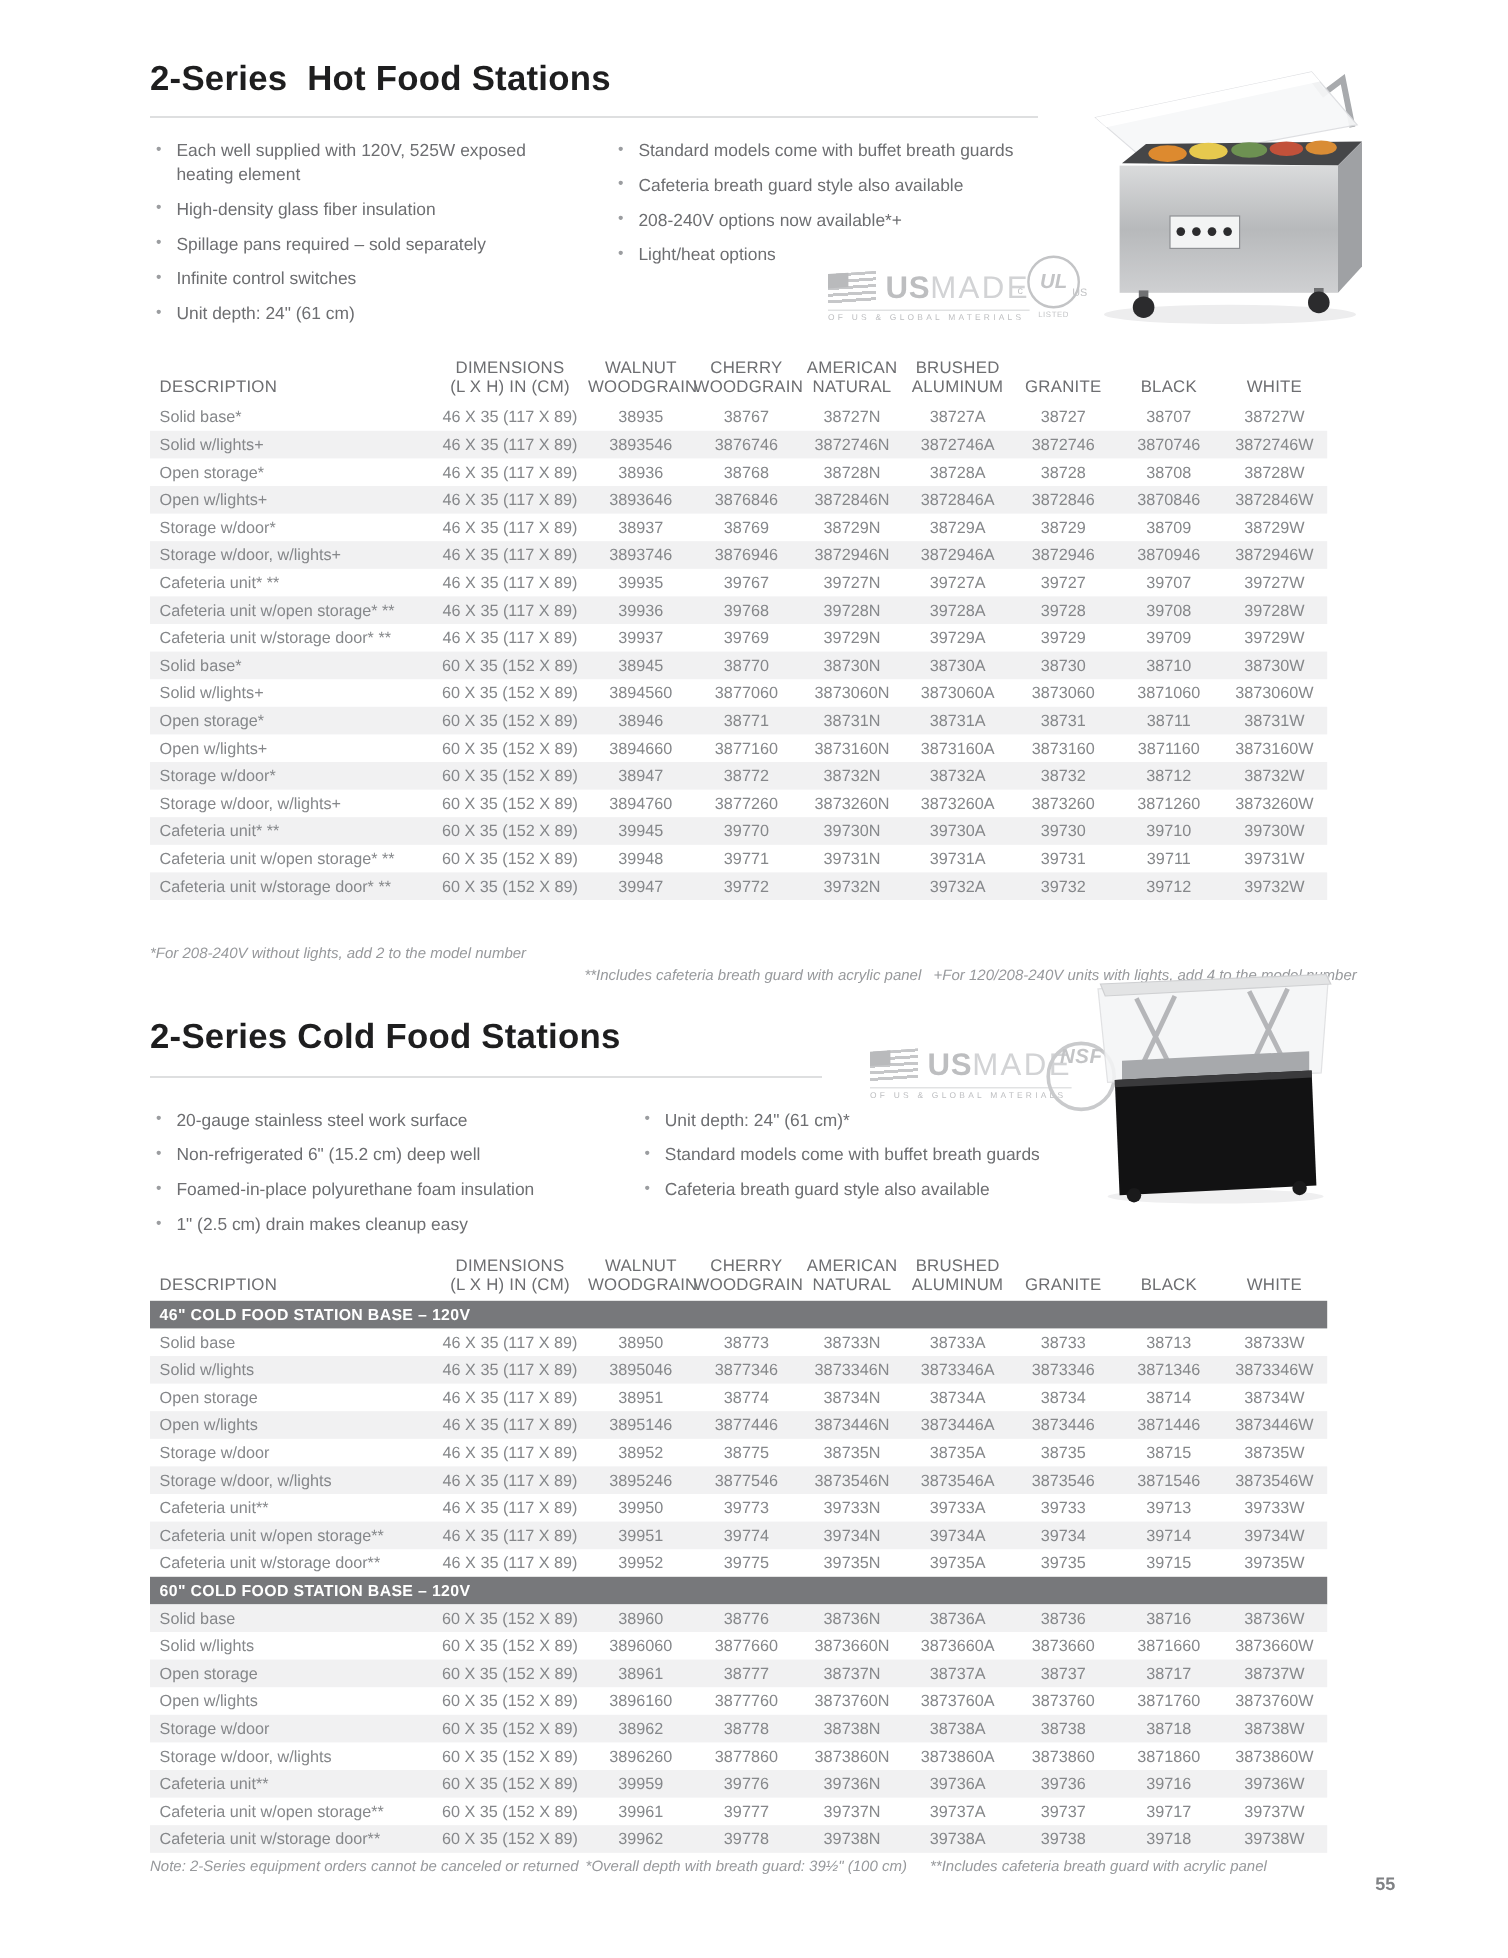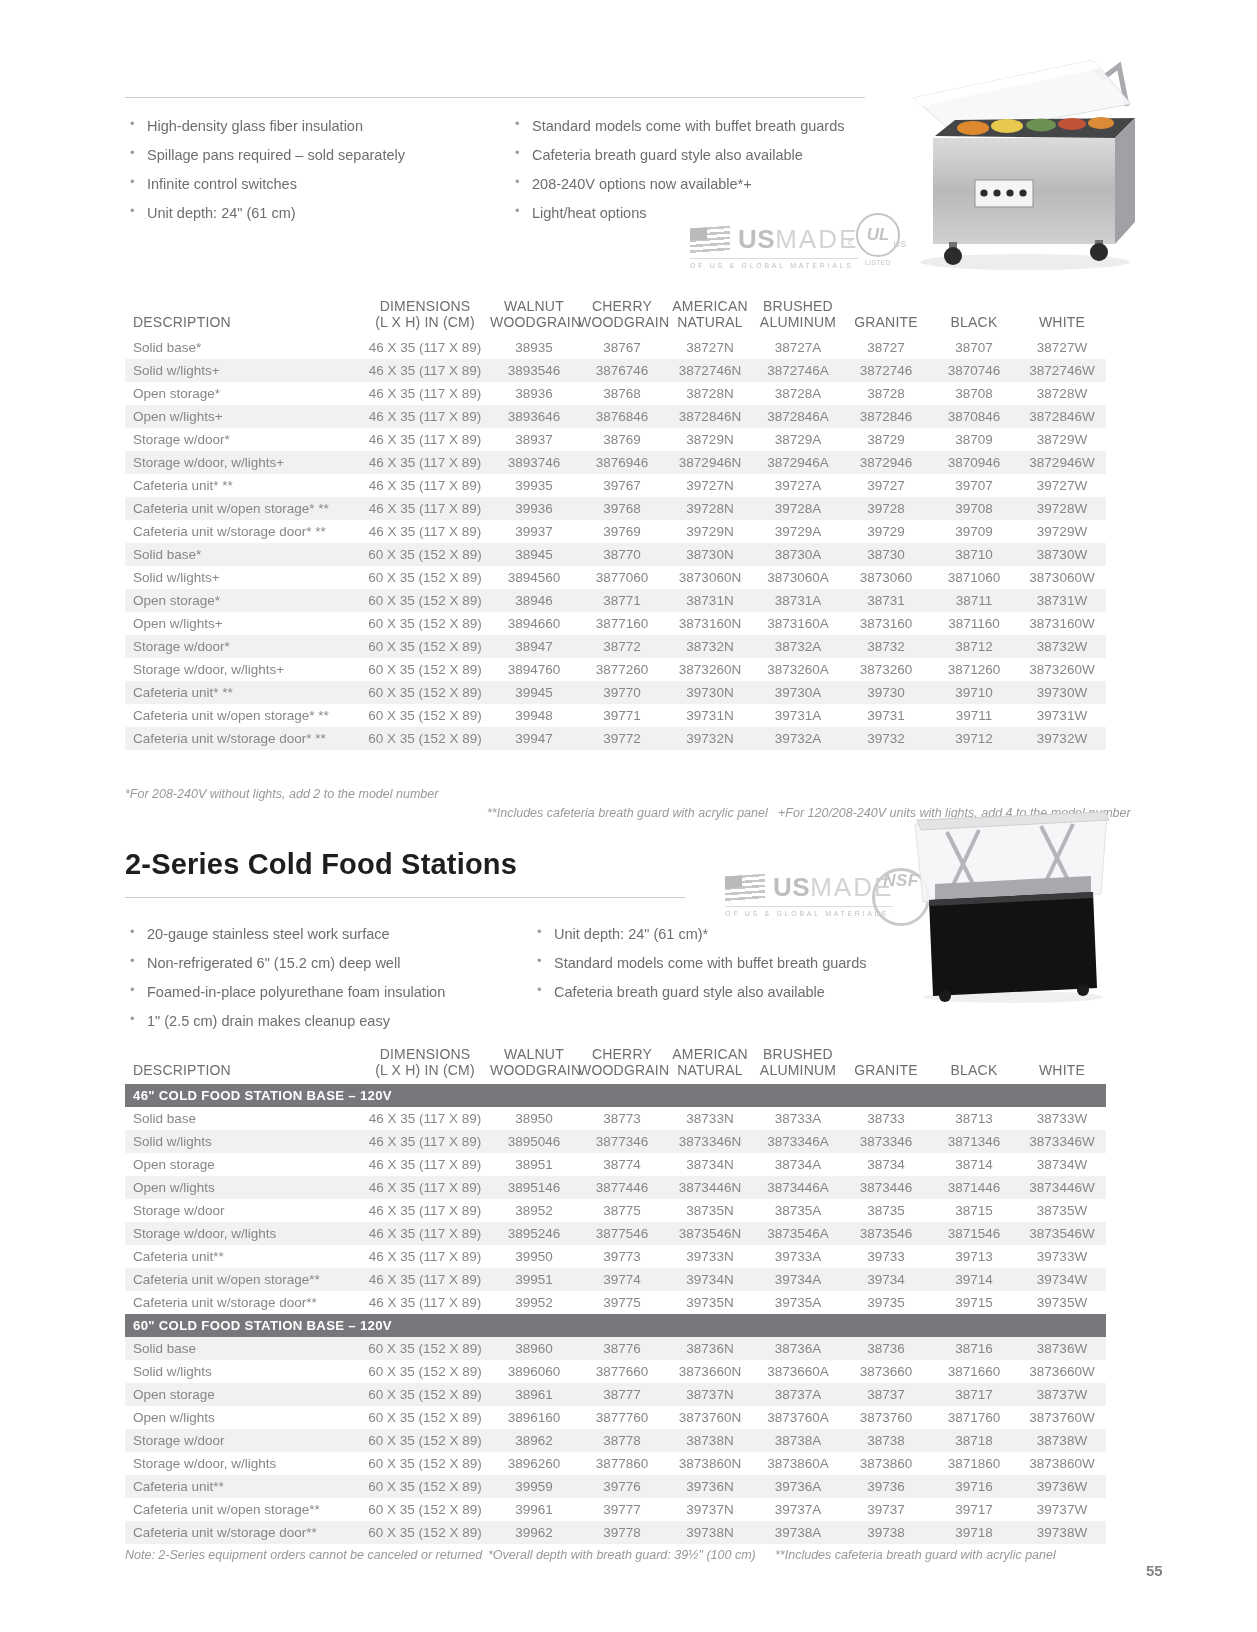--- a/index.html
+++ b/index.html
@@ -62,23 +62,25 @@
         color:#c3c4c6;font-size:17px;font-weight:bold;font-style:italic;
         letter-spacing:0.5px;}
 
   .photo{position:absolute;}
 </style>
 </head>
 <body>
 
 <div class="page">
 
+  <div class="section-title" style="left:125px;top:50px;">2-Series  Hot Food Stations</div>
   <div class="rule" style="left:125px;top:97px;width:740px;"></div>
 
   <ul class="bullets" style="left:128px;top:116px;width:345px;">
+    <li>Each well supplied with 120V, 525W exposed heating element</li>
     <li>High-density glass fiber insulation</li>
     <li>Spillage pans required – sold separately</li>
     <li>Infinite control switches</li>
     <li>Unit depth: 24" (61 cm)</li>
   </ul>
   <ul class="bullets" style="left:513px;top:116px;width:390px;">
     <li>Standard models come with buffet breath guards</li>
     <li>Cafeteria breath guard style also available</li>
     <li>208-240V options now available*+</li>
     <li>Light/heat options</li>

